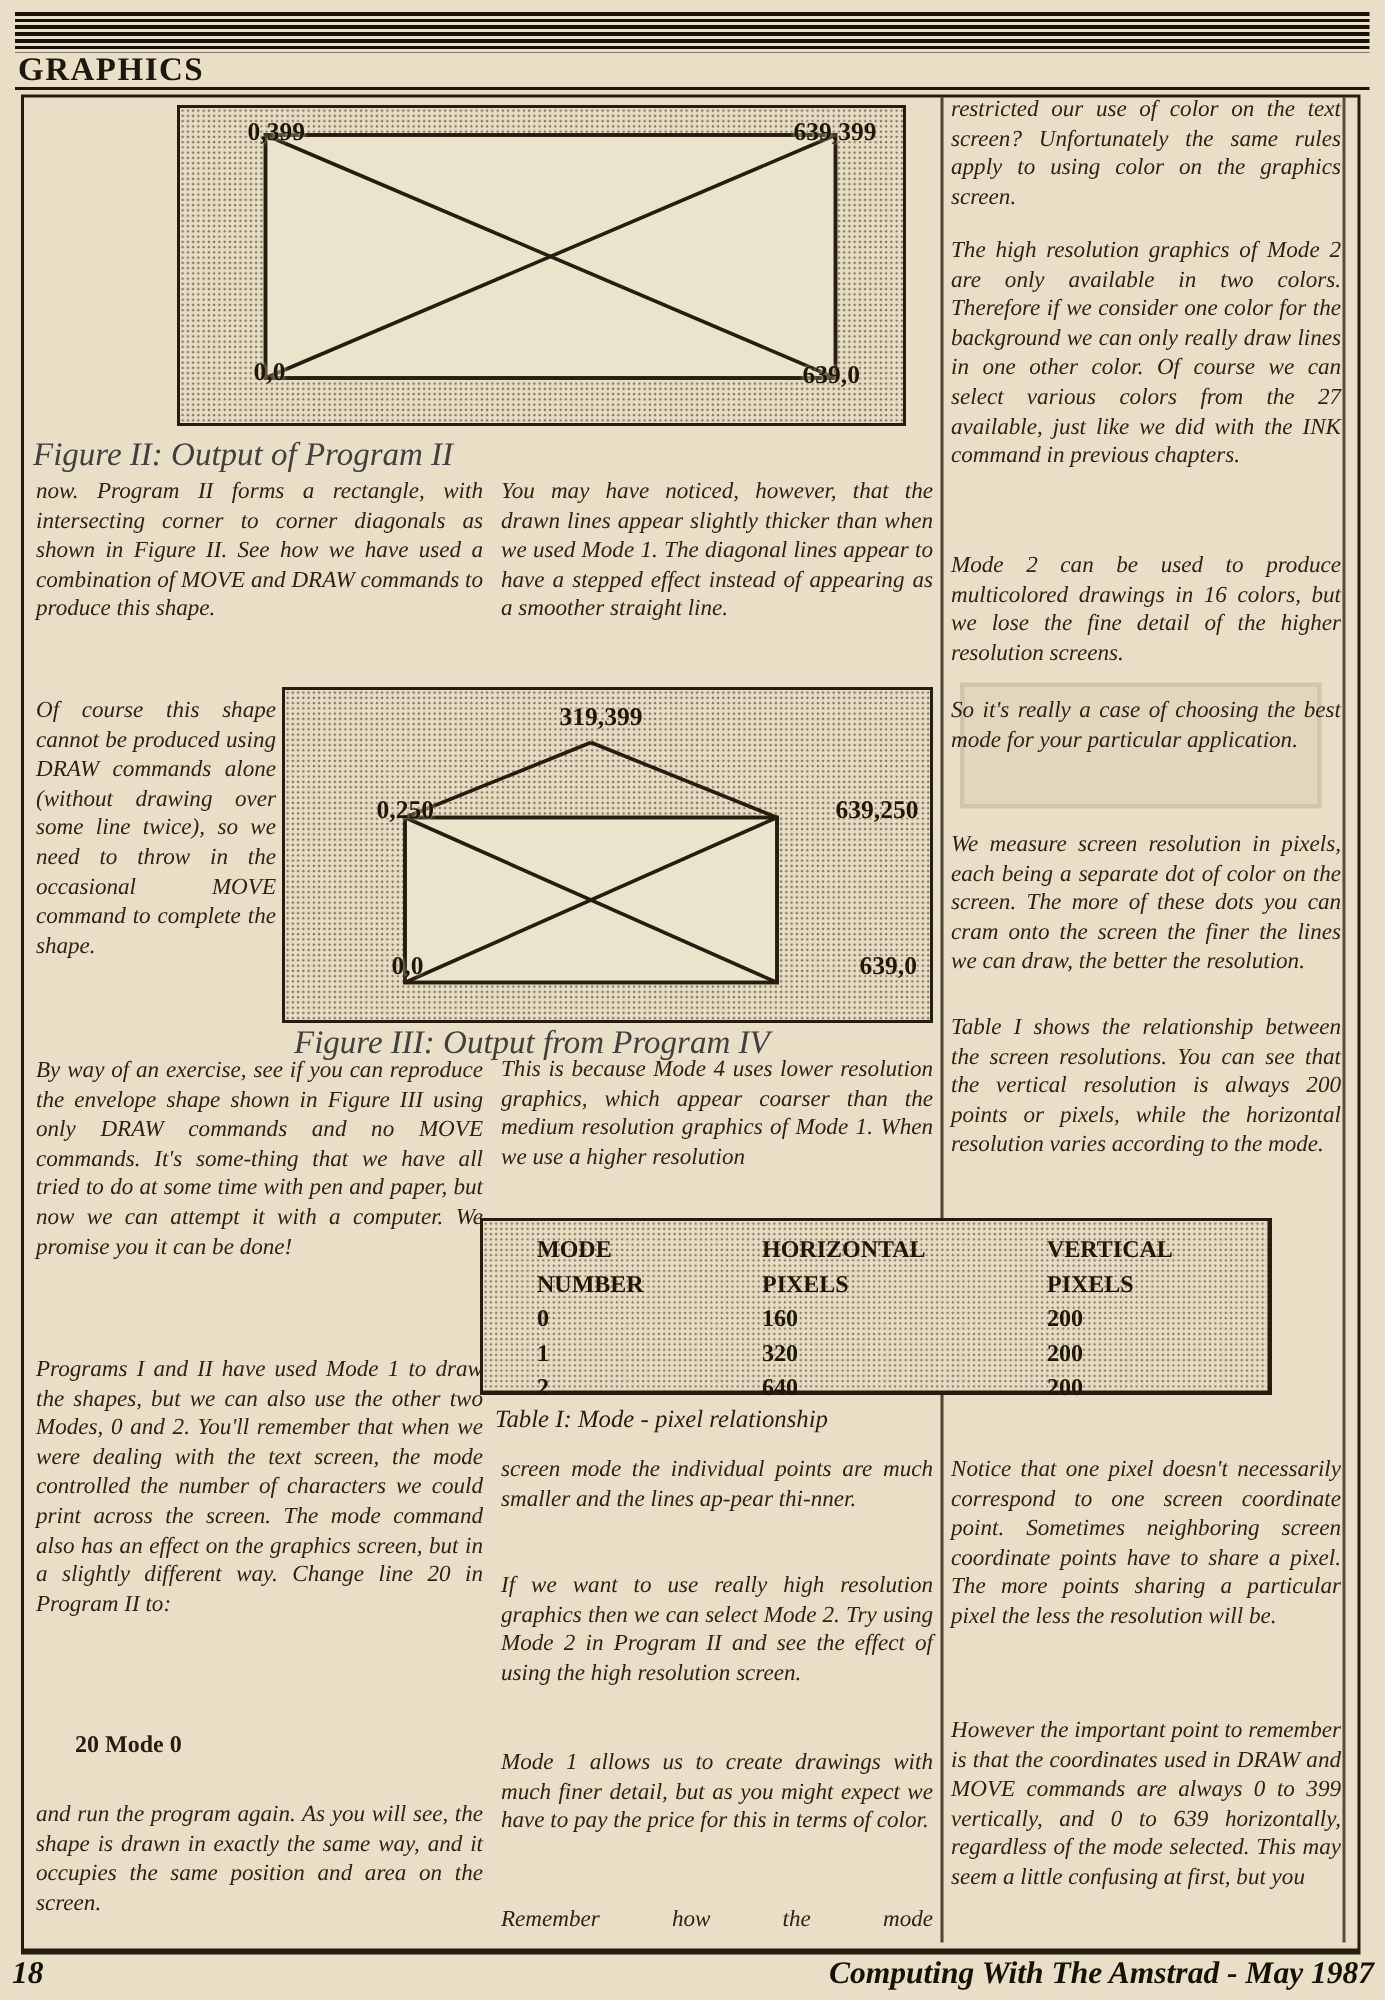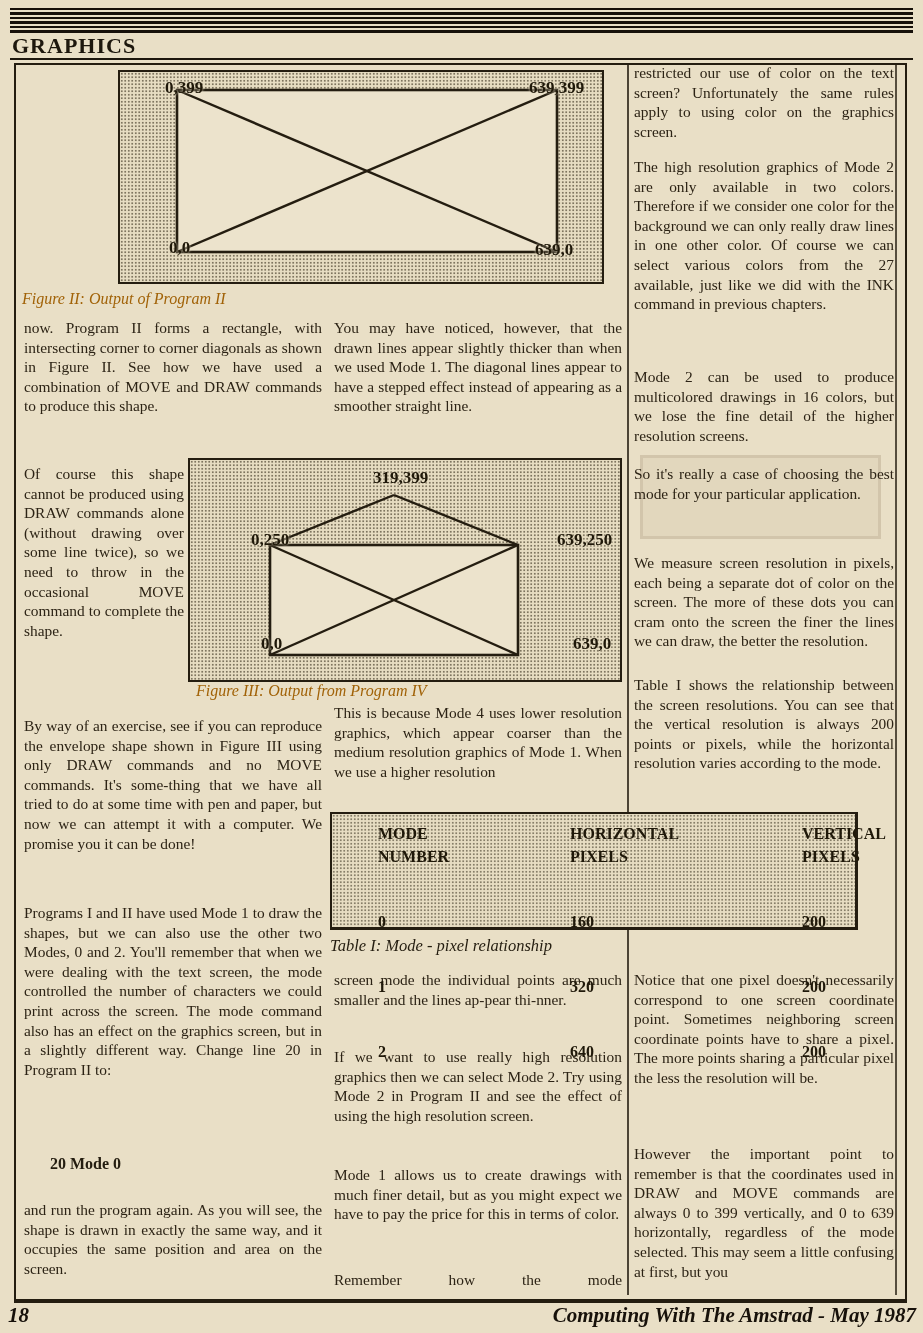--- a/index.html
+++ b/index.html
@@ -44,36 +44,36 @@
     background-size:3.5px 3.5px;
   }
   .fig2{left:118px;top:70px;width:482px;height:210px;}
   .fig3{left:188px;top:458px;width:430px;height:220px;}
   .figure svg{position:absolute;left:0;top:0;}
   .fig-label{
     position:absolute;font-weight:700;font-size:17px;color:#1f1809;
     text-shadow:0 0 3px #e9dfc6;
     padding-left:33px;
   }
-  .caption{font-style:italic;font-size:16px;color:#a16207;}
+  .caption{font-style:italic;font-size:22px;color:#404040;}
   
   .para{
-    font-size:15.4px;line-height:19.6px;text-align:justify;color:#2c2315;
+    font-size:15.4px;line-height:19.6px;text-align:justify;color:#2c2315;font-style:italic;
   }
   .lastline-justify{text-align-last:justify;}
   .code-line{font-weight:700;font-size:16px;color:#241d10;}
   
   .data-table{
-    left:330px;top:812px;width:528px;height:118px;box-sizing:border-box;
+    left:320px;top:812px;width:528px;height:118px;box-sizing:border-box;
     border:2px solid #241d10;border-right-width:3px;border-bottom-width:3px;
     background-color:#e7ddc2;
     background-image:radial-gradient(circle,rgba(40,32,14,.5) .7px,transparent 1px);
     background-size:3.5px 3.5px;
     display:grid;grid-template-columns:150px 190px auto;
-    padding:8px 0 0 46px;align-content:start;gap:42px;
+    padding:8px 0 0 36px;align-content:start;
   }
   .data-table .cell{font-weight:700;font-size:16px;line-height:23px;color:#1f1809;}
   .table-caption{left:330px;top:936px;font-style:italic;font-size:16.5px;color:#241d10;}
   
   .footer-pagenum{left:8px;top:1303px;font-size:21px;font-weight:700;font-style:italic;color:#17110a;}
   .footer-title{left:0;top:1303px;width:916px;text-align:right;font-size:21px;font-weight:700;font-style:italic;color:#17110a;}
 </style>
 </head>
 <body>
 
@@ -113,21 +113,21 @@
   <span class="fig-label" style="left:150px;top:8px;">319,399</span>
   <span class="fig-label" style="left:28px;top:70px;">0,250</span>
   <span class="fig-label" style="left:334px;top:70px;">639,250</span>
   <span class="fig-label" style="left:38px;top:174px;">0,0</span>
   <span class="fig-label" style="left:350px;top:174px;">639,0</span>
 </div>
 <div class="abs caption" style="left:196px;top:682px;">Figure III: Output from Program IV</div>
 
 <div class="abs para" style="left:24px;top:318px;width:298px;">now. Program II forms a rectangle, with intersecting corner to corner diagonals as shown in Figure II. See how we have used a combination of MOVE and DRAW commands to produce this shape.</div>
 <div class="abs para" style="left:24px;top:464px;width:160px;">Of course this shape cannot be produced using DRAW commands alone (without drawing over some line twice), so we need to throw in the occasional MOVE command to complete the shape.</div>
-<div class="abs para" style="left:24px;top:704px;width:298px;margin-top:12px;">By way of an exercise, see if you can reproduce the envelope shape shown in Figure III using only DRAW commands and no MOVE commands. It's some-thing that we have all tried to do at some time with pen and paper, but now we can attempt it with a computer. We promise you it can be done!</div>
+<div class="abs para" style="left:24px;top:704px;width:298px;">By way of an exercise, see if you can reproduce the envelope shape shown in Figure III using only DRAW commands and no MOVE commands. It's some-thing that we have all tried to do at some time with pen and paper, but now we can attempt it with a computer. We promise you it can be done!</div>
 <div class="abs para" style="left:24px;top:903px;width:298px;">Programs I and II have used Mode 1 to draw the shapes, but we can also use the other two Modes, 0 and 2.  You'll remember that when we were dealing with the text screen, the mode controlled the number of characters we could print across the screen. The mode command also has an effect on the graphics screen, but in a slightly different way. Change line 20 in Program II to:</div>
 <div class="abs code-line" style="left:50px;top:1155px;">20 Mode 0</div>
 <div class="abs para" style="left:24px;top:1200px;width:298px;">and run the program again. As you will see, the shape is drawn in exactly the same way, and it occupies the same position and area on the screen.</div>
 
 <div class="abs para" style="left:334px;top:318px;width:288px;">You may have noticed, however, that the drawn lines appear slightly thicker than when we used Mode 1. The diagonal lines appear to have a stepped effect instead of appearing as a smoother straight line.</div>
 <div class="abs para" style="left:334px;top:703px;width:288px;">This is because Mode 4 uses lower resolution graphics, which appear coarser than the medium resolution graphics of Mode 1. When we use a higher resolution</div>
 <div class="abs para" style="left:334px;top:970px;width:288px;">screen mode the individual points are much smaller and the lines ap-pear thi-nner.</div>
 <div class="abs para" style="left:334px;top:1047px;width:288px;">If we want to use really high resolution graphics then we can select Mode 2. Try using Mode 2 in Program II and see the effect of using the high resolution screen.</div>
 <div class="abs para" style="left:334px;top:1165px;width:288px;">Mode 1 allows us to create drawings with much finer detail, but as you might expect we have to pay the price for this in terms of color.</div>
 <div class="abs para lastline-justify" style="left:334px;top:1270px;width:288px;">Remember how the mode</div>

